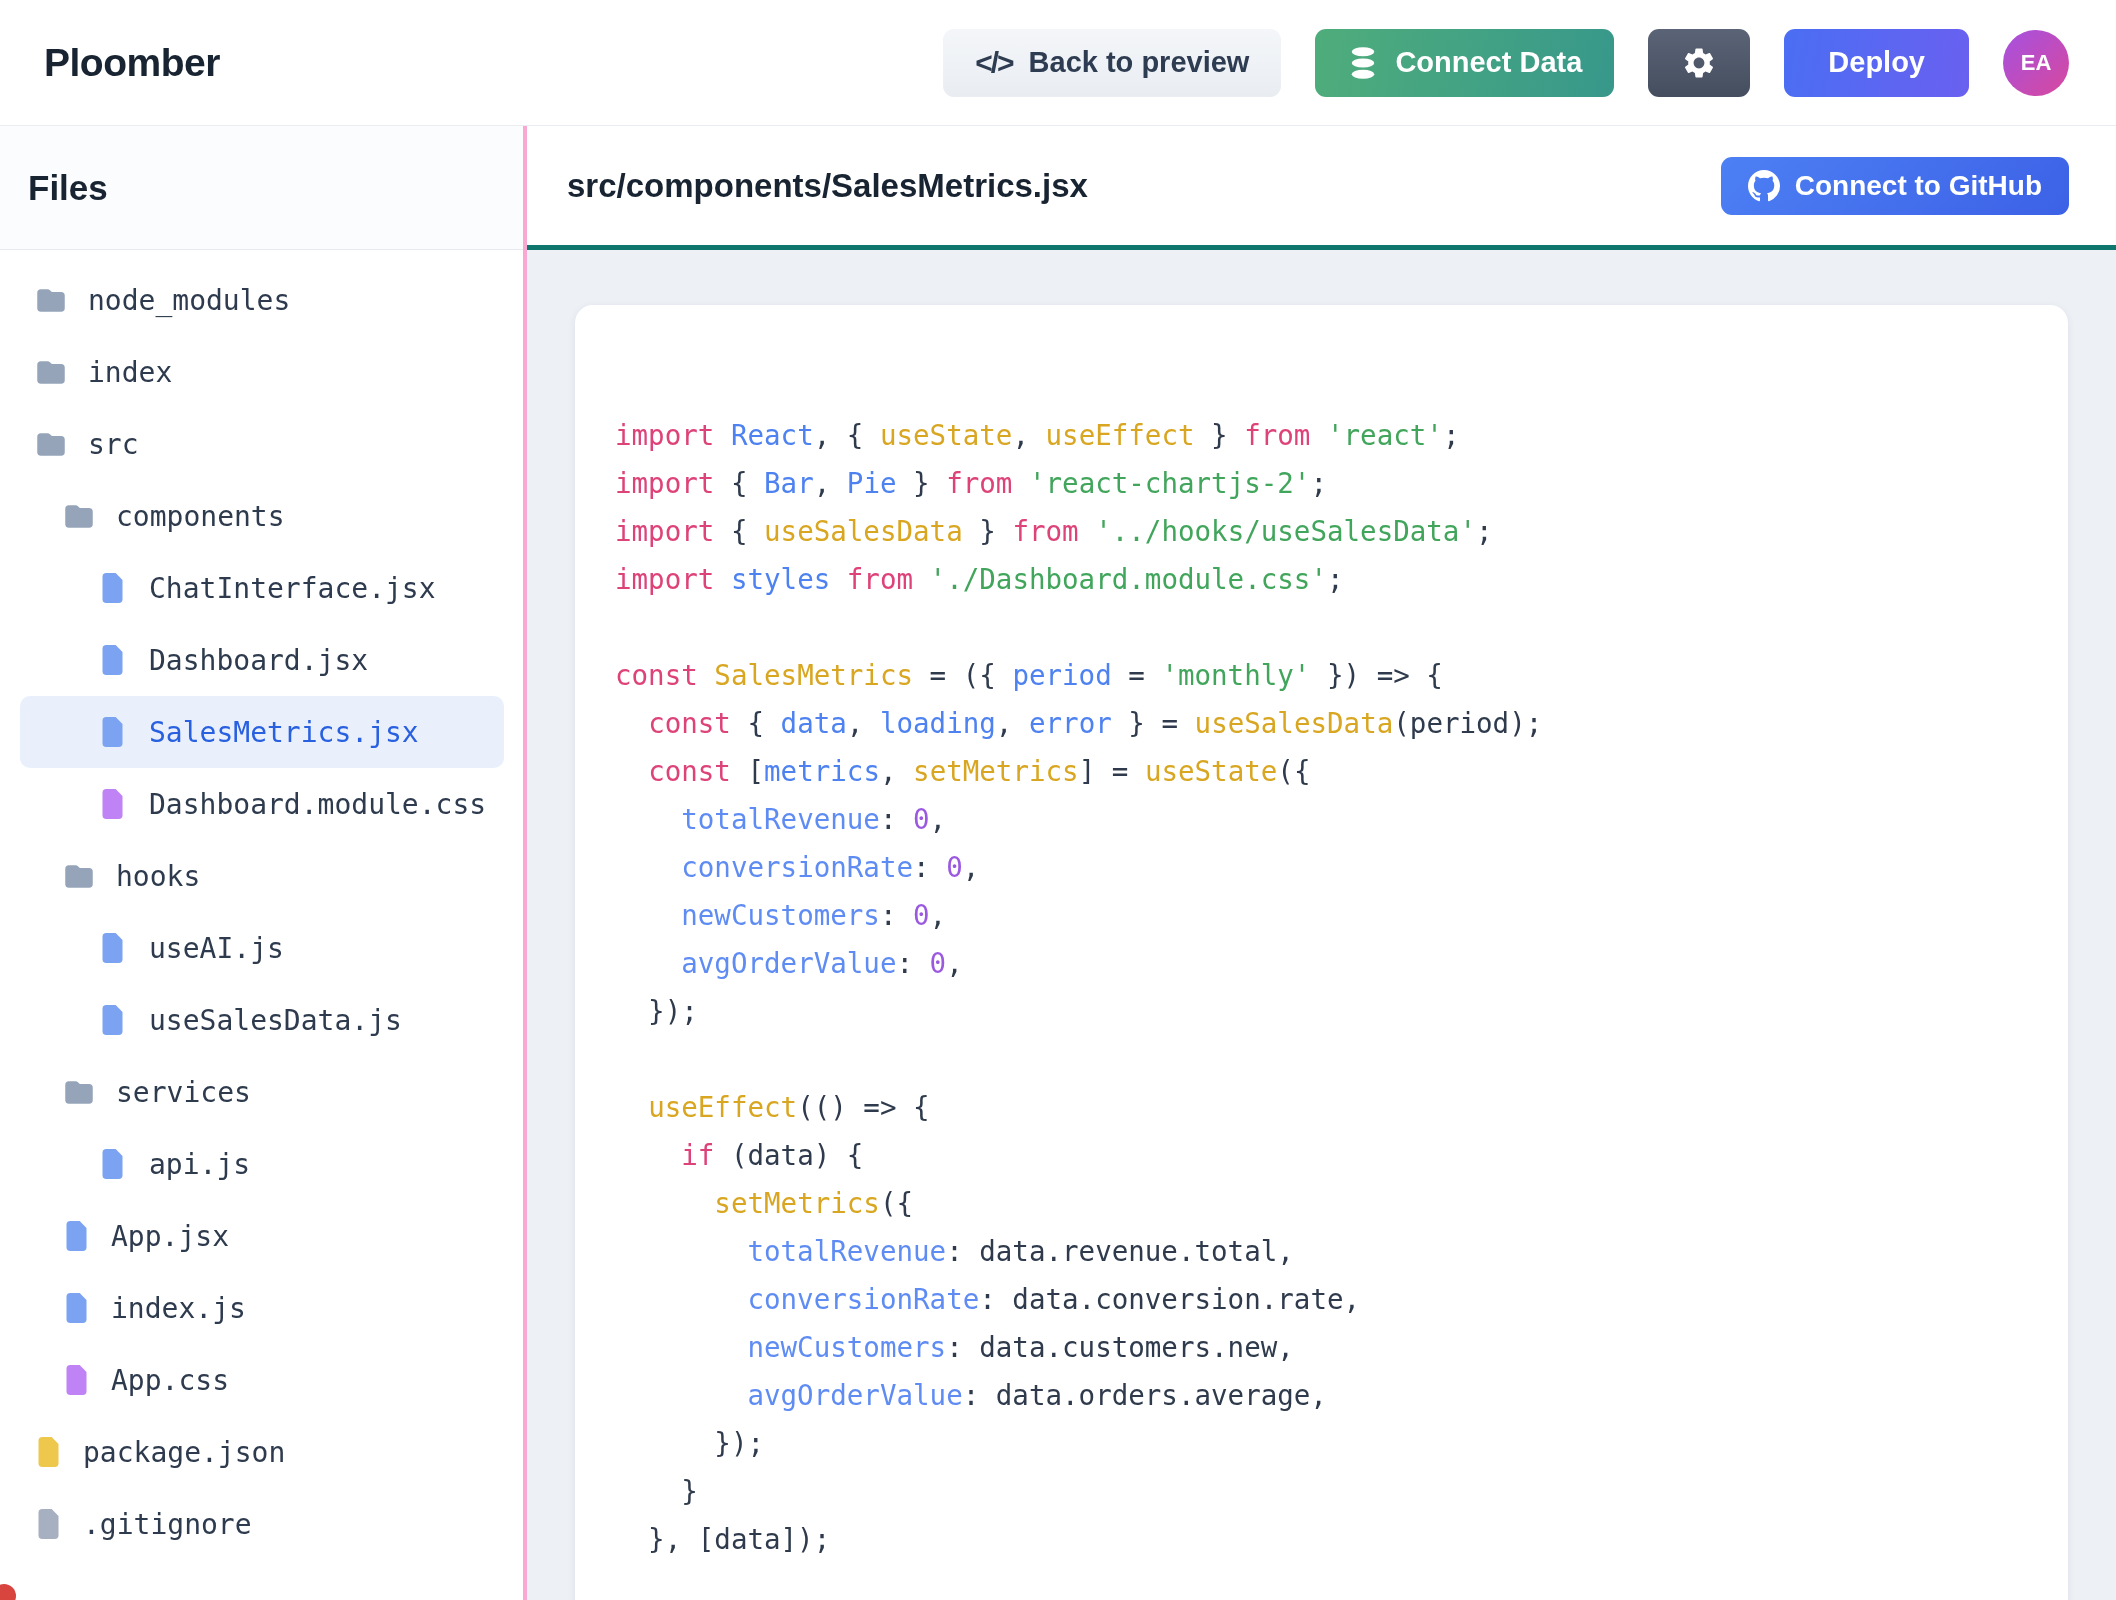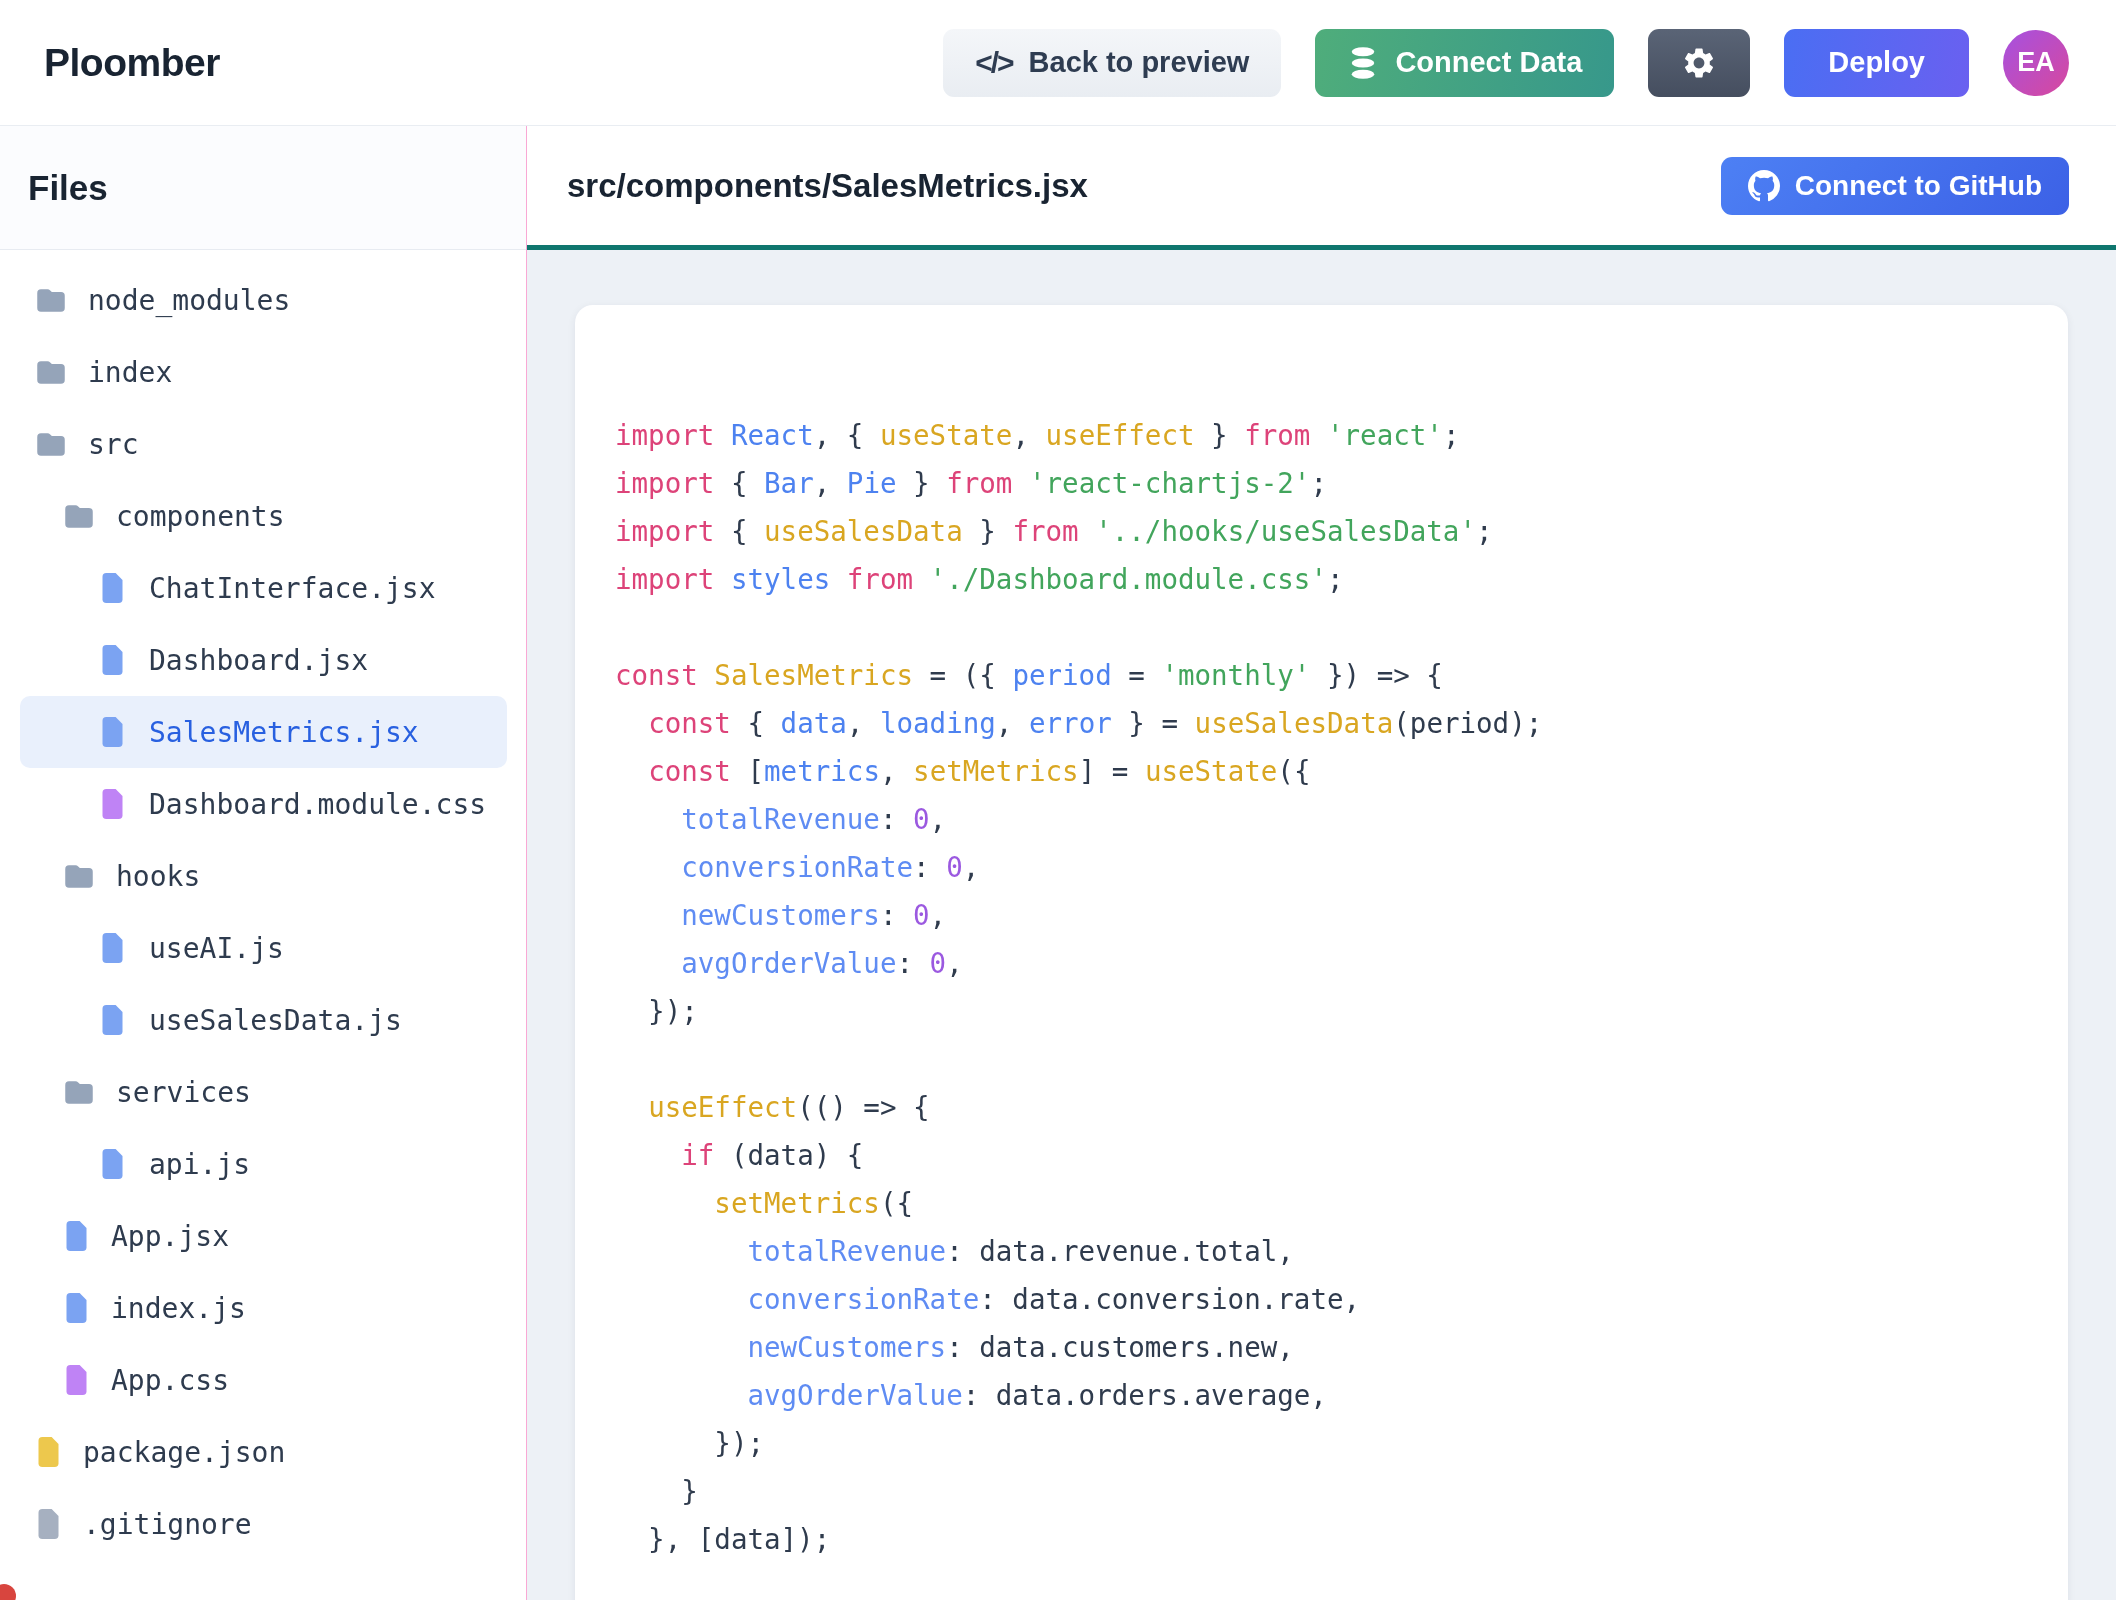--- a/index.html
+++ b/index.html
@@ -12,25 +12,25 @@
   .brand{font-size:39px;font-weight:800;color:#192432;letter-spacing:-.5px;}
   .actions{display:flex;align-items:center;gap:34px;}
   .btn{display:flex;align-items:center;gap:16px;border:none;cursor:pointer;border-radius:11px;
        font-family:"Liberation Sans",sans-serif;font-size:29px;font-weight:600;height:68px;padding:0 32px;}
   .btn-light{background:linear-gradient(180deg,#f4f6f9,#e9edf2);color:#2e3c51;}
   .code-glyph{font-weight:700;font-size:30px;letter-spacing:-2px;}
   .btn-green{background:linear-gradient(100deg,#4fad7b,#37988b);color:#fff;font-weight:700;}
   .btn-dark{background:linear-gradient(180deg,#5a6476,#454e5f);width:102px;justify-content:center;padding:0;}
   .btn-blue{background:linear-gradient(100deg,#4a6ef3,#6a60f0);color:#fff;padding:0 44px;}
   .avatar{width:66px;height:66px;border-radius:50%;background:linear-gradient(135deg,#a551e1,#d8489d);
-          color:#fff;display:flex;align-items:center;justify-content:center;font-size:27px;font-weight:700;cursor:pointer;}
+          color:#fff;display:flex;align-items:center;justify-content:center;font-size:22px;font-weight:700;cursor:pointer;}
 
   
   .body-row{flex:1;display:flex;min-height:0;}
-  .sidebar{width:527px;flex:0 0 527px;background:#fff;border-right:1px solid #f9a8d4;
+  .sidebar{width:527px;flex:0 0 527px;background:#fff;border-right:4px solid #f9a8d4;
            display:flex;flex-direction:column;position:relative;box-sizing:border-box;}
   .sidebar-head{height:124px;flex:0 0 124px;background:#fbfcfe;border-bottom:1px solid #e7ebf1;
                 display:flex;align-items:center;padding-left:28px;box-sizing:border-box;}
   .sidebar-head h2{margin:0;font-size:35px;font-weight:800;color:#192432;}
   .tree{padding-top:14px;overflow:hidden;}
   .tree-row{height:72px;display:flex;align-items:center;gap:22px;margin:0 19px 0 20px;border-radius:10px;
             font-family:"DejaVu Sans Mono",monospace;font-size:28px;color:#2e3b4e;box-sizing:border-box;cursor:pointer;}
   .lvl0{padding-left:16px;}
   .lvl1{padding-left:44px;}
   .lvl2{padding-left:80px;gap:24px;}

